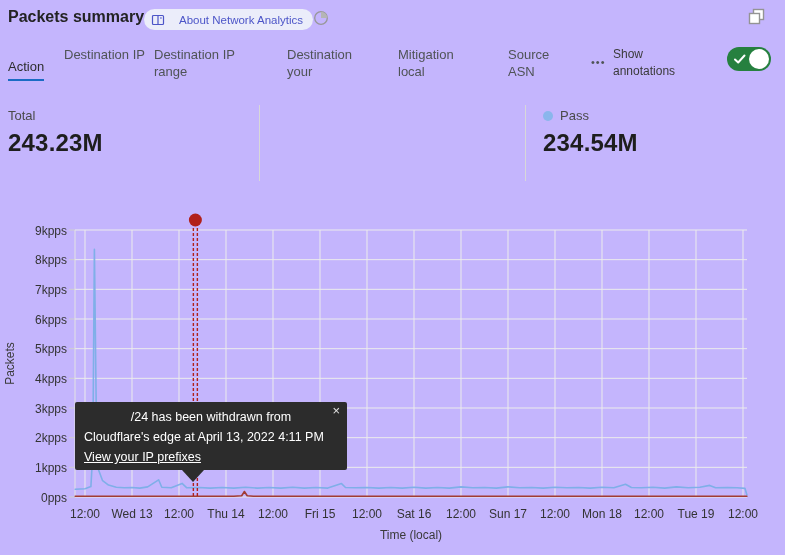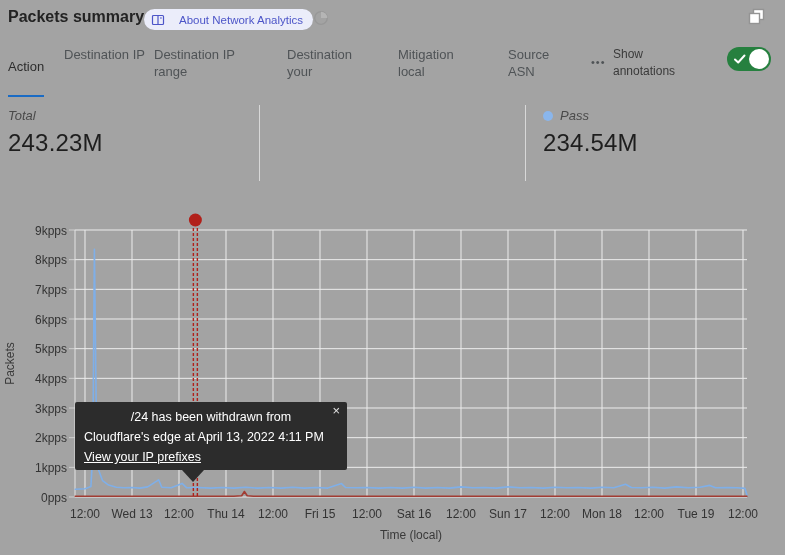--- a/index.html
+++ b/index.html
@@ -1,51 +1,51 @@
 <!DOCTYPE html>
 <html><head>
 <meta charset="utf-8">
 <style>
   * { margin:0; padding:0; box-sizing:border-box; }
   html,body { background:#fff; }
   body { font-family:"Liberation Sans", sans-serif; }
   #app {
-    position:relative; width:785px; height:555px; background:#a3a3a3; overflow:hidden;
+    position:relative; width:785px; height:555px; background:#c4b5fd; overflow:hidden;
     color:#2d2d2d;
   }
   
   .title { position:absolute; left:8px; top:8px; font-size:16px; font-weight:700; color:#232323; }
   .badge {
     position:absolute; left:144px; top:9px; height:21px; display:flex; align-items:center;
     gap:14px; padding:0 10px 0 7px; background:#ebedfa; border-radius:11px; cursor:pointer;
   }
   .badge .badge-label { font-size:11.5px; color:#4c55c8; }
   .freshness { position:absolute; left:313px; top:10px; width:16px; height:16px; cursor:pointer; }
   .restore { position:absolute; left:748px; top:8px; width:17px; height:17px; cursor:pointer; }
   
   .tab { position:absolute; top:46px; font-size:13px; line-height:17px; color:#4f5356; cursor:pointer; }
-  .tab-0 { left:8px;  top:58px; color:#2d2d2d; padding-bottom:20px; border-bottom:2px solid #1a6bc4;text-align:center; }
+  .tab-0 { left:8px;  top:58px; color:#2d2d2d; padding-bottom:4px; border-bottom:2px solid #1a6bc4;text-align:center; }
   .tab-1 { left:64px;  width:82px; }
   .tab-2 { left:154px; width:112px; }
   .tab-3 { left:287px; width:82px; }
   .tab-4 { left:398px; width:82px; }
   .tab-5 { left:508px; width:58px; }
   .tab-more { position:absolute; left:591px; top:56px; font-size:11px; letter-spacing:1px; color:#4f5356; cursor:pointer; }
   .annot-label { position:absolute; left:613px; top:46px; width:94px; font-size:12px; line-height:17px; color:#3a3a3a; }
   .toggle {
     position:absolute; left:727px; top:47px; width:44px; height:24px; border-radius:12px;
     background:#26803f; cursor:pointer;
   }
   .toggle .knob { position:absolute; right:2px; top:2px; width:20px; height:20px; border-radius:50%; background:#fff; }
   .toggle svg { position:absolute; left:6px; top:5px; }
   
   .stat { position:absolute; top:108px; }
-  .stat .lbl-row { display:flex; align-items:center; gap:7px; font-size:13px; color:#4a4a4a;font-style:italic; }
+  .stat .lbl-row { display:flex; align-items:center; gap:7px; font-size:13px; color:#4a4a4a; }
   .stat .dot { width:10px; height:10px; border-radius:50%; }
-  .stat .val { margin-top:6px; font-size:24px; font-weight:400; color:#1e1e1e; letter-spacing:0.2px; }
+  .stat .val { margin-top:6px; font-size:24px; font-weight:700; color:#1e1e1e; letter-spacing:0.2px; }
   .stat-0 { left:8px; }
   .stat-1 { left:277px; }
   .stat-2 { left:543px; }
   .vdiv { position:absolute; top:105px; width:1px; height:76px; background:#d8d8d8; }
   .vdiv-1 { left:259px; } .vdiv-2 { left:525px; }
   
   #chart-svg { position:absolute; left:0; top:0; z-index:1; }
   
   .tooltip {
     position:absolute; left:75px; top:402px; width:272px; height:68px; z-index:3;

